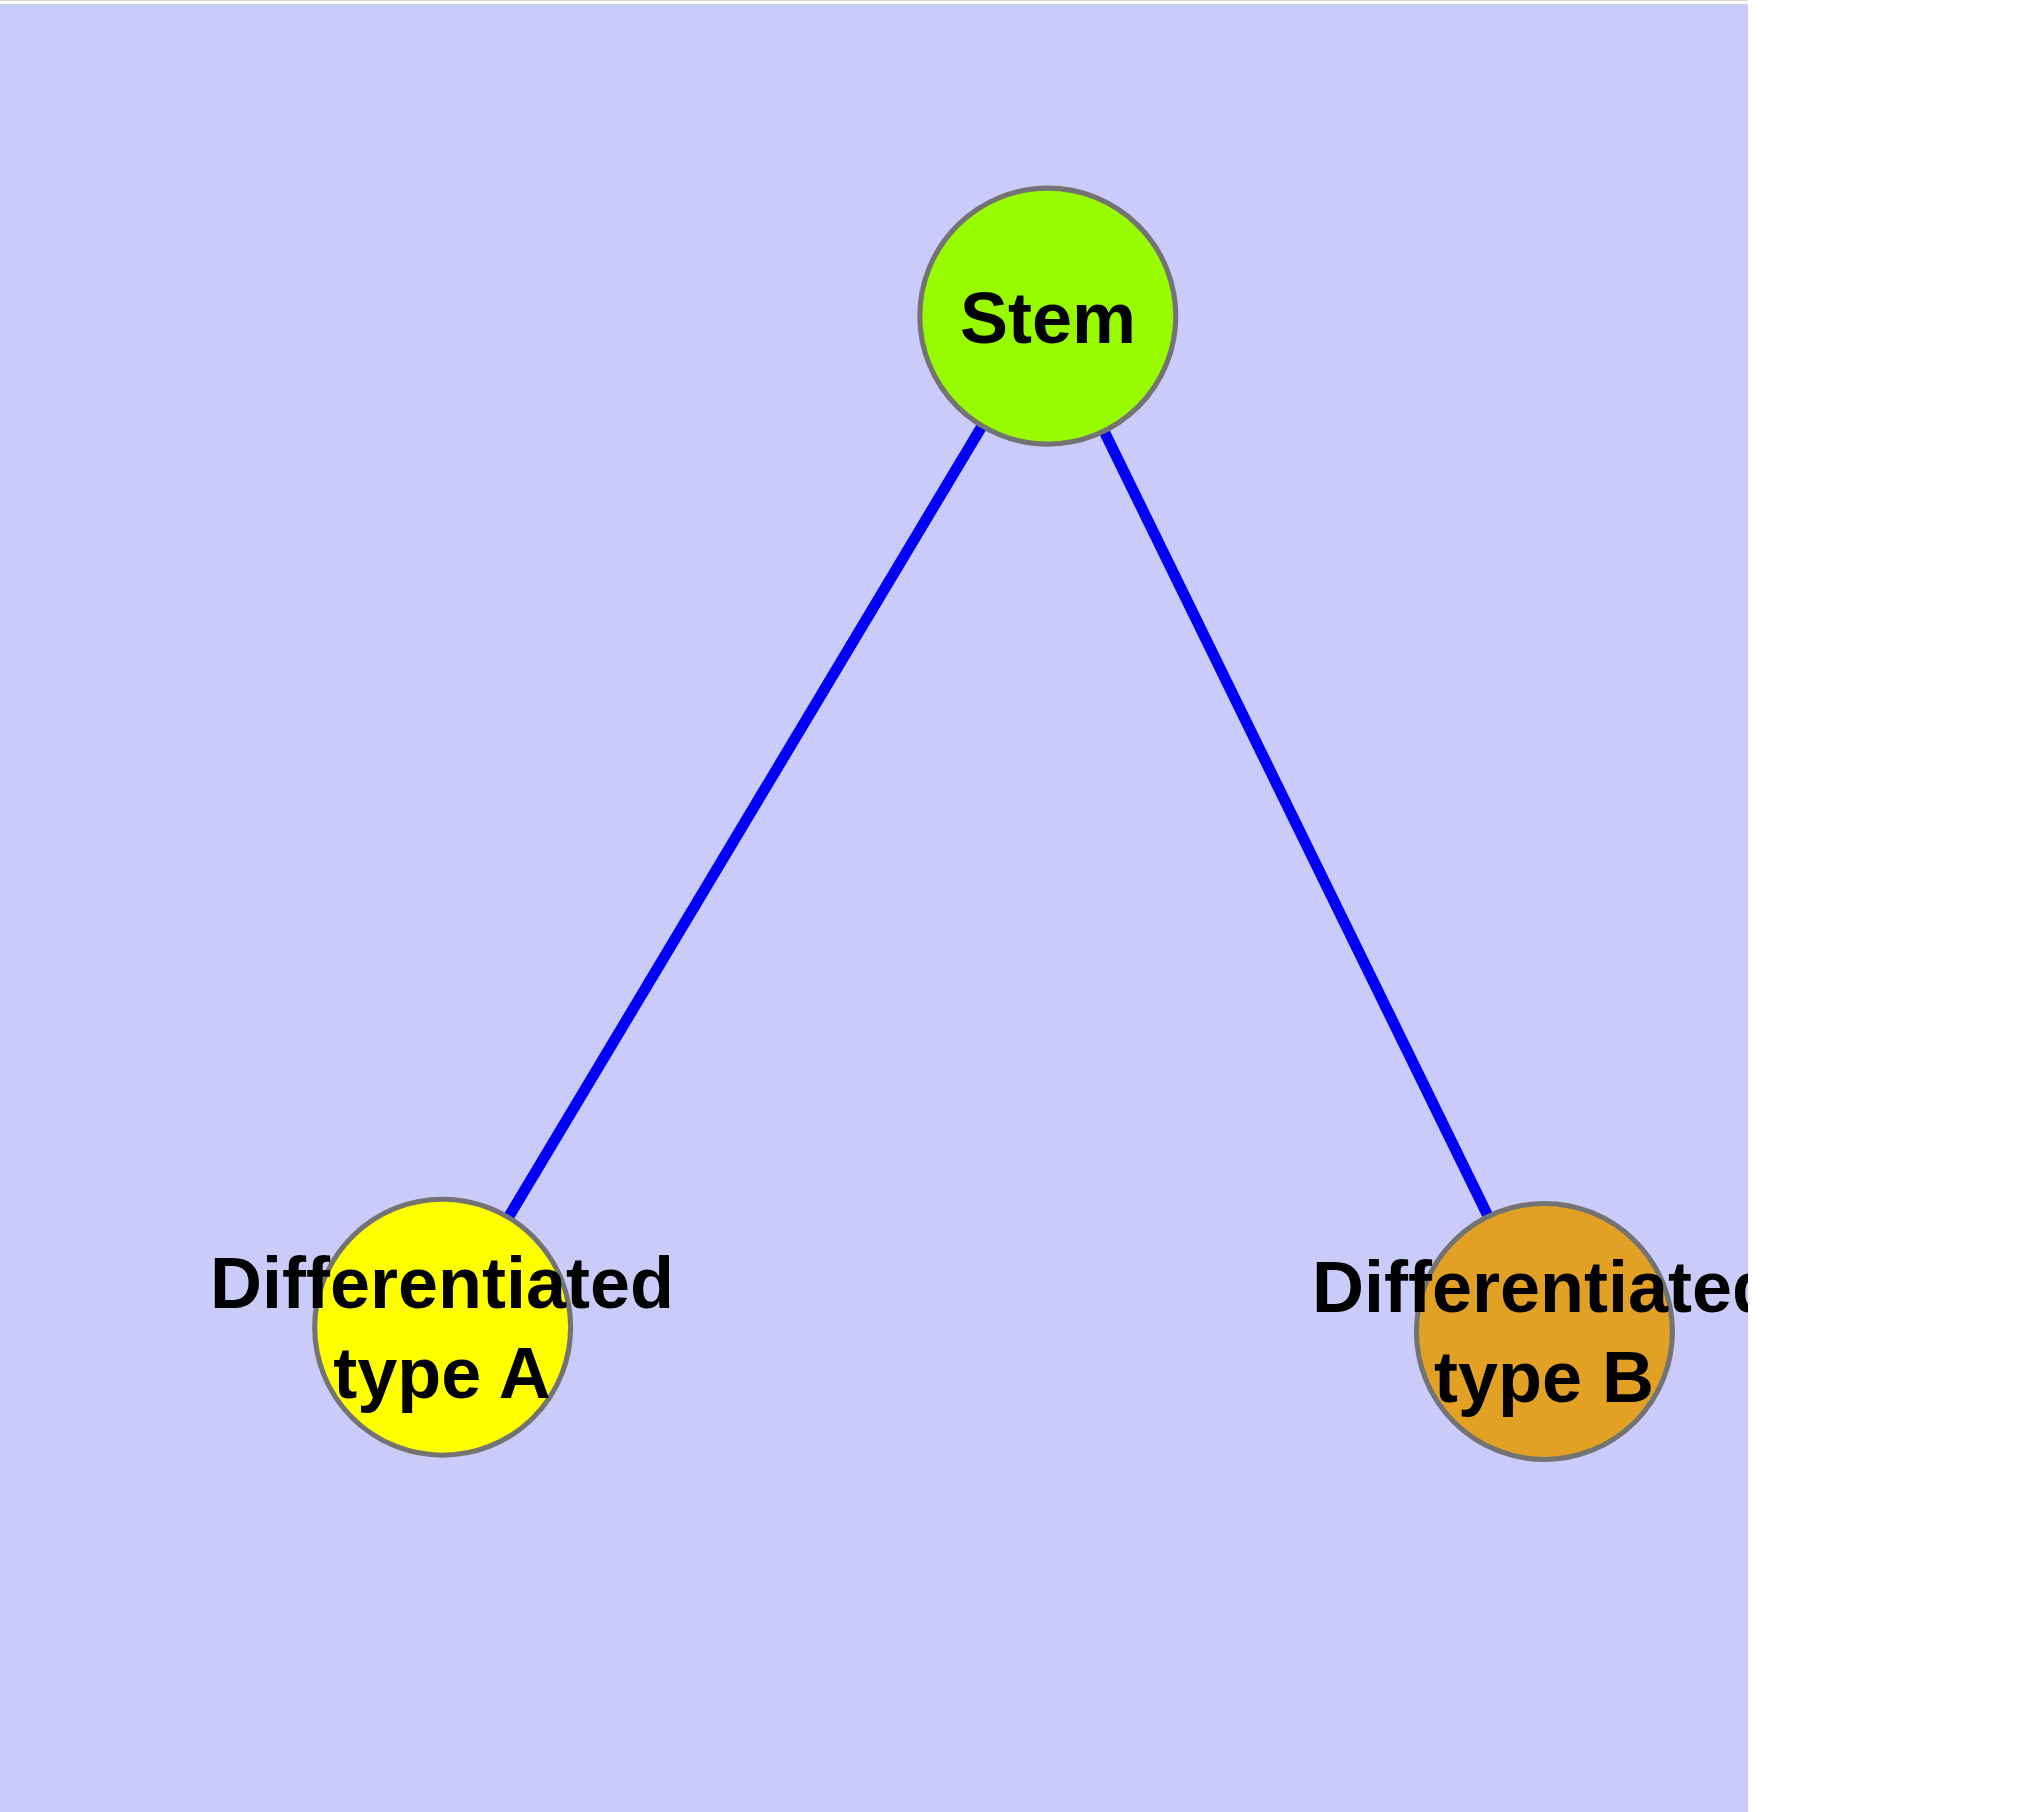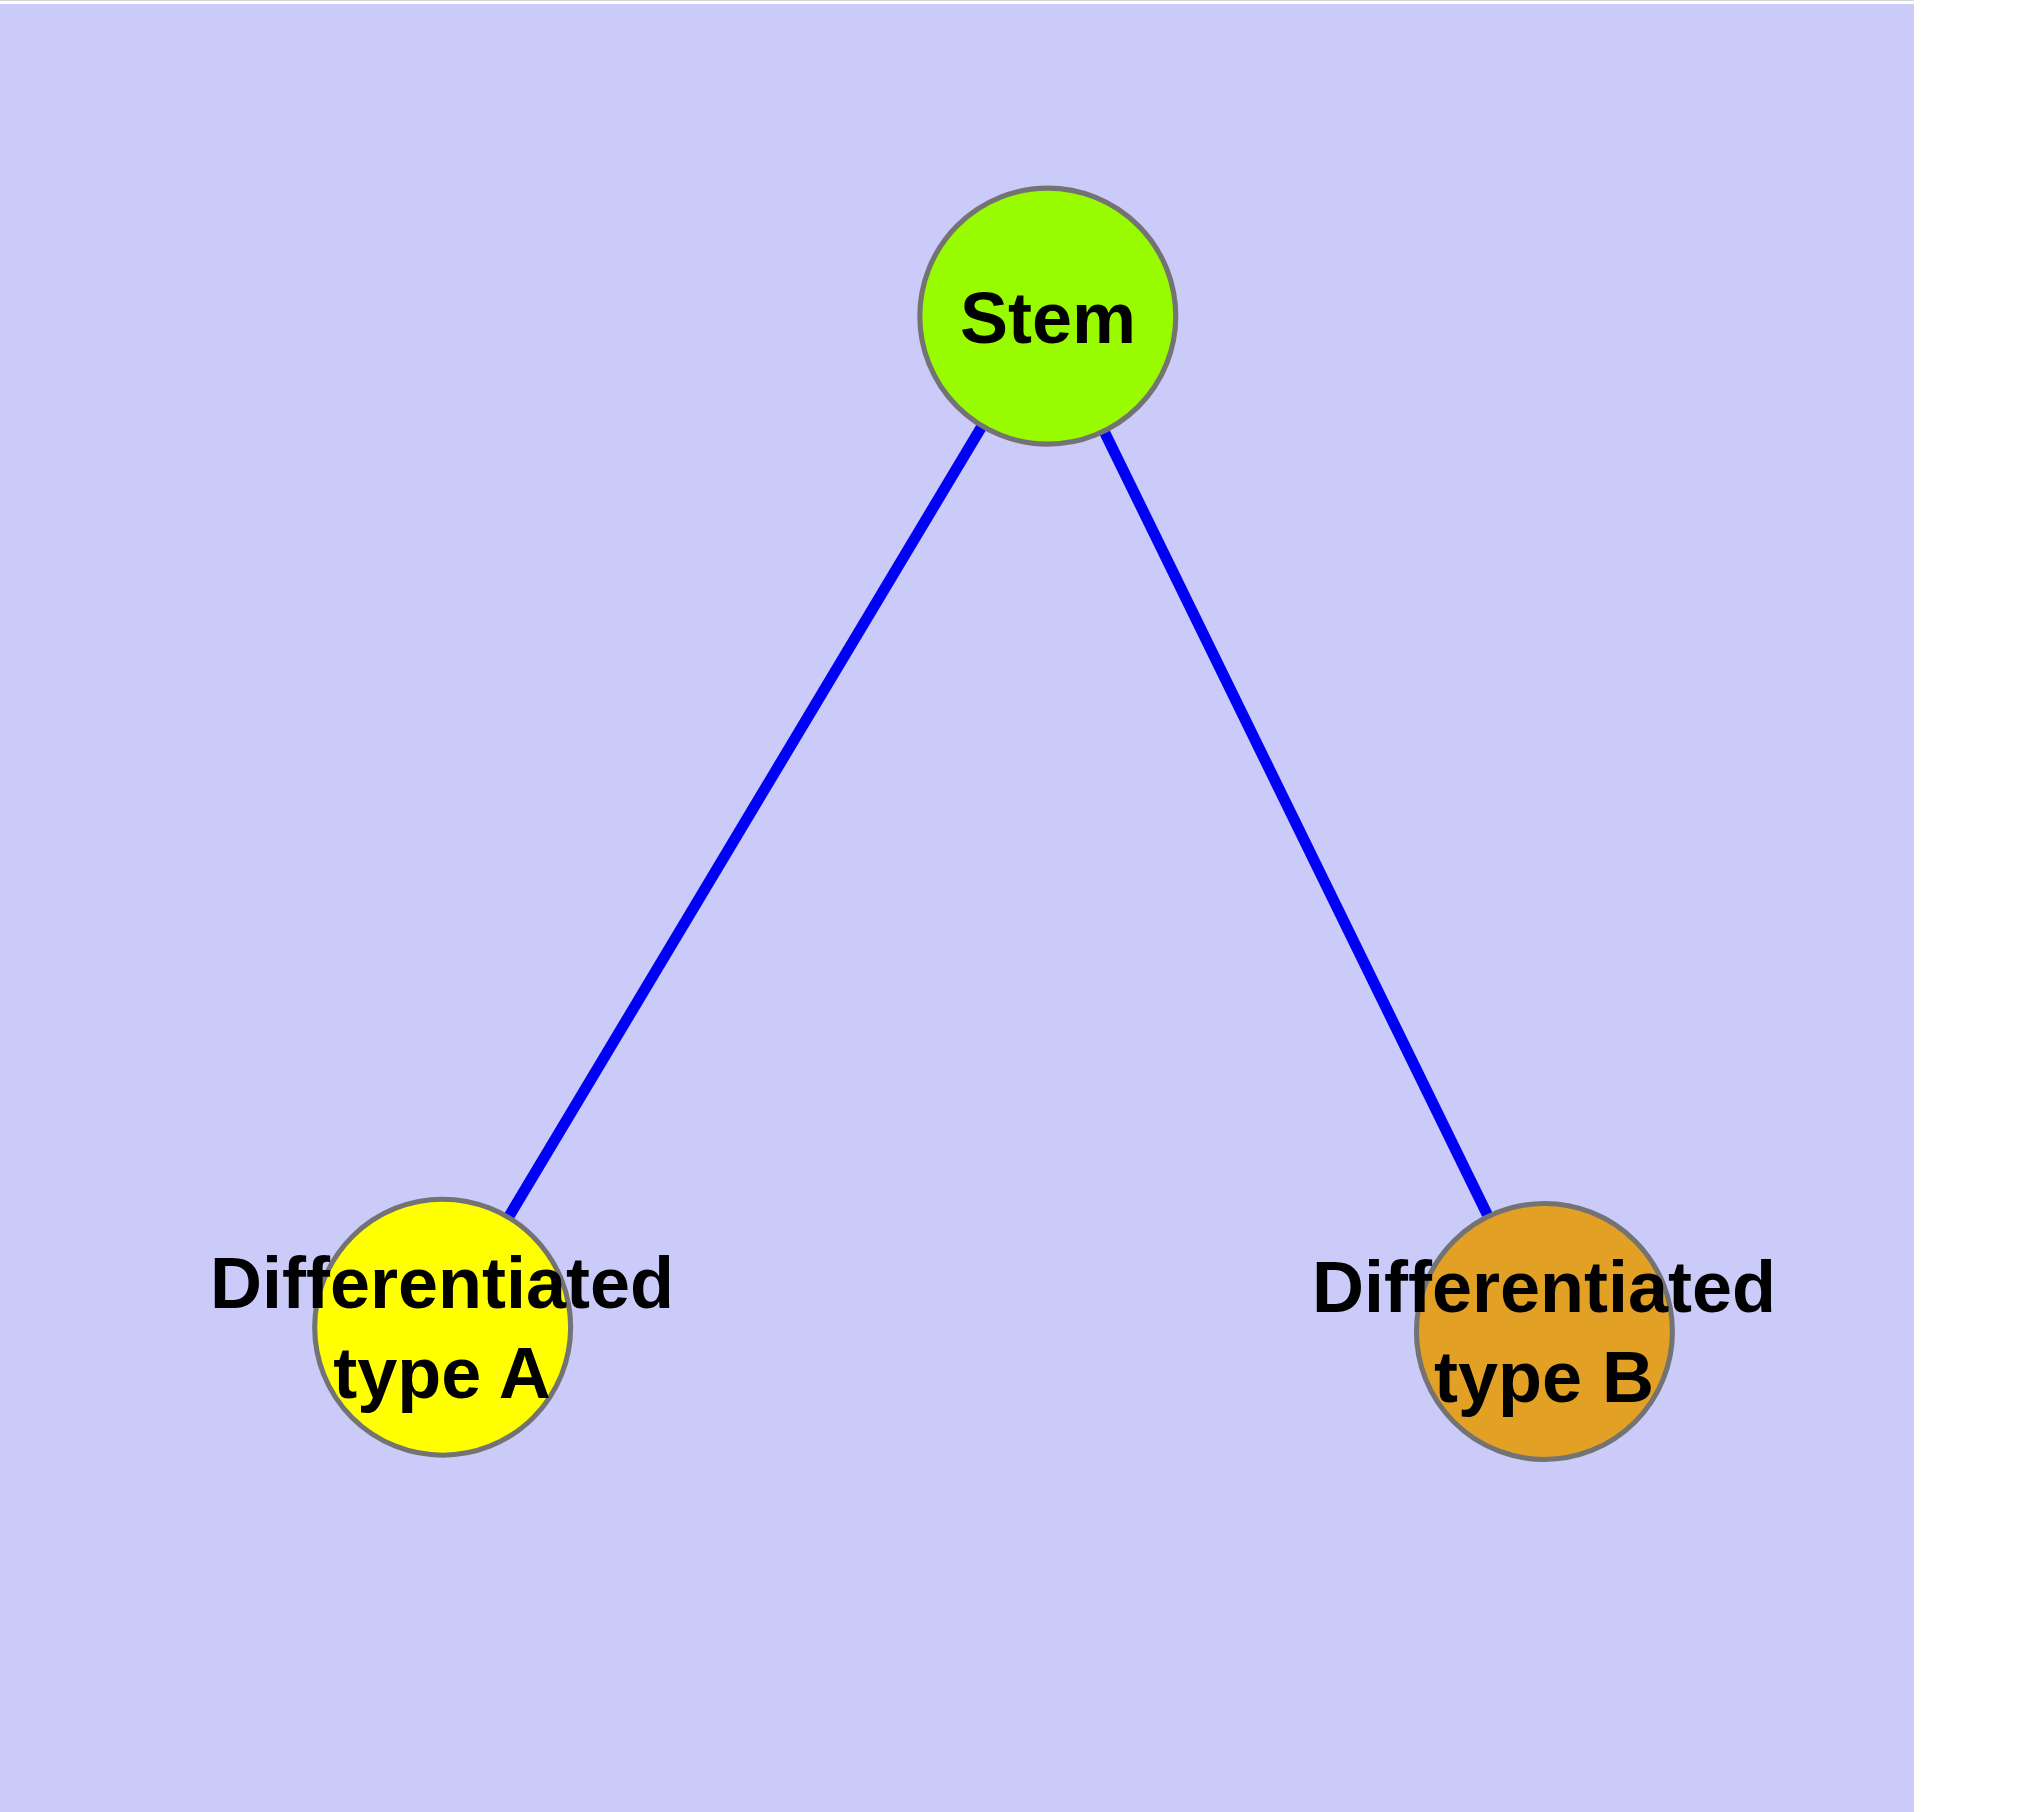--- a/index.html
+++ b/index.html
@@ -2,21 +2,21 @@
 <html style="font-size:13.6px"><head>
 <meta charset="utf-8">
 <style>
   html, body {
     margin: 0;
     padding: 0;
     background: #ffffff;
   }
   #page {
     position: relative;
-    width: 1914px;
+    width: 1748px;
     height: 1812px;
     overflow: hidden;
     background: #ec4899;
     font-family: "Liberation Sans", sans-serif;
   }
   
   #top-margin {
     position: absolute;
     top: 0; left: 0; right: 0;
     height: 4.2px;

